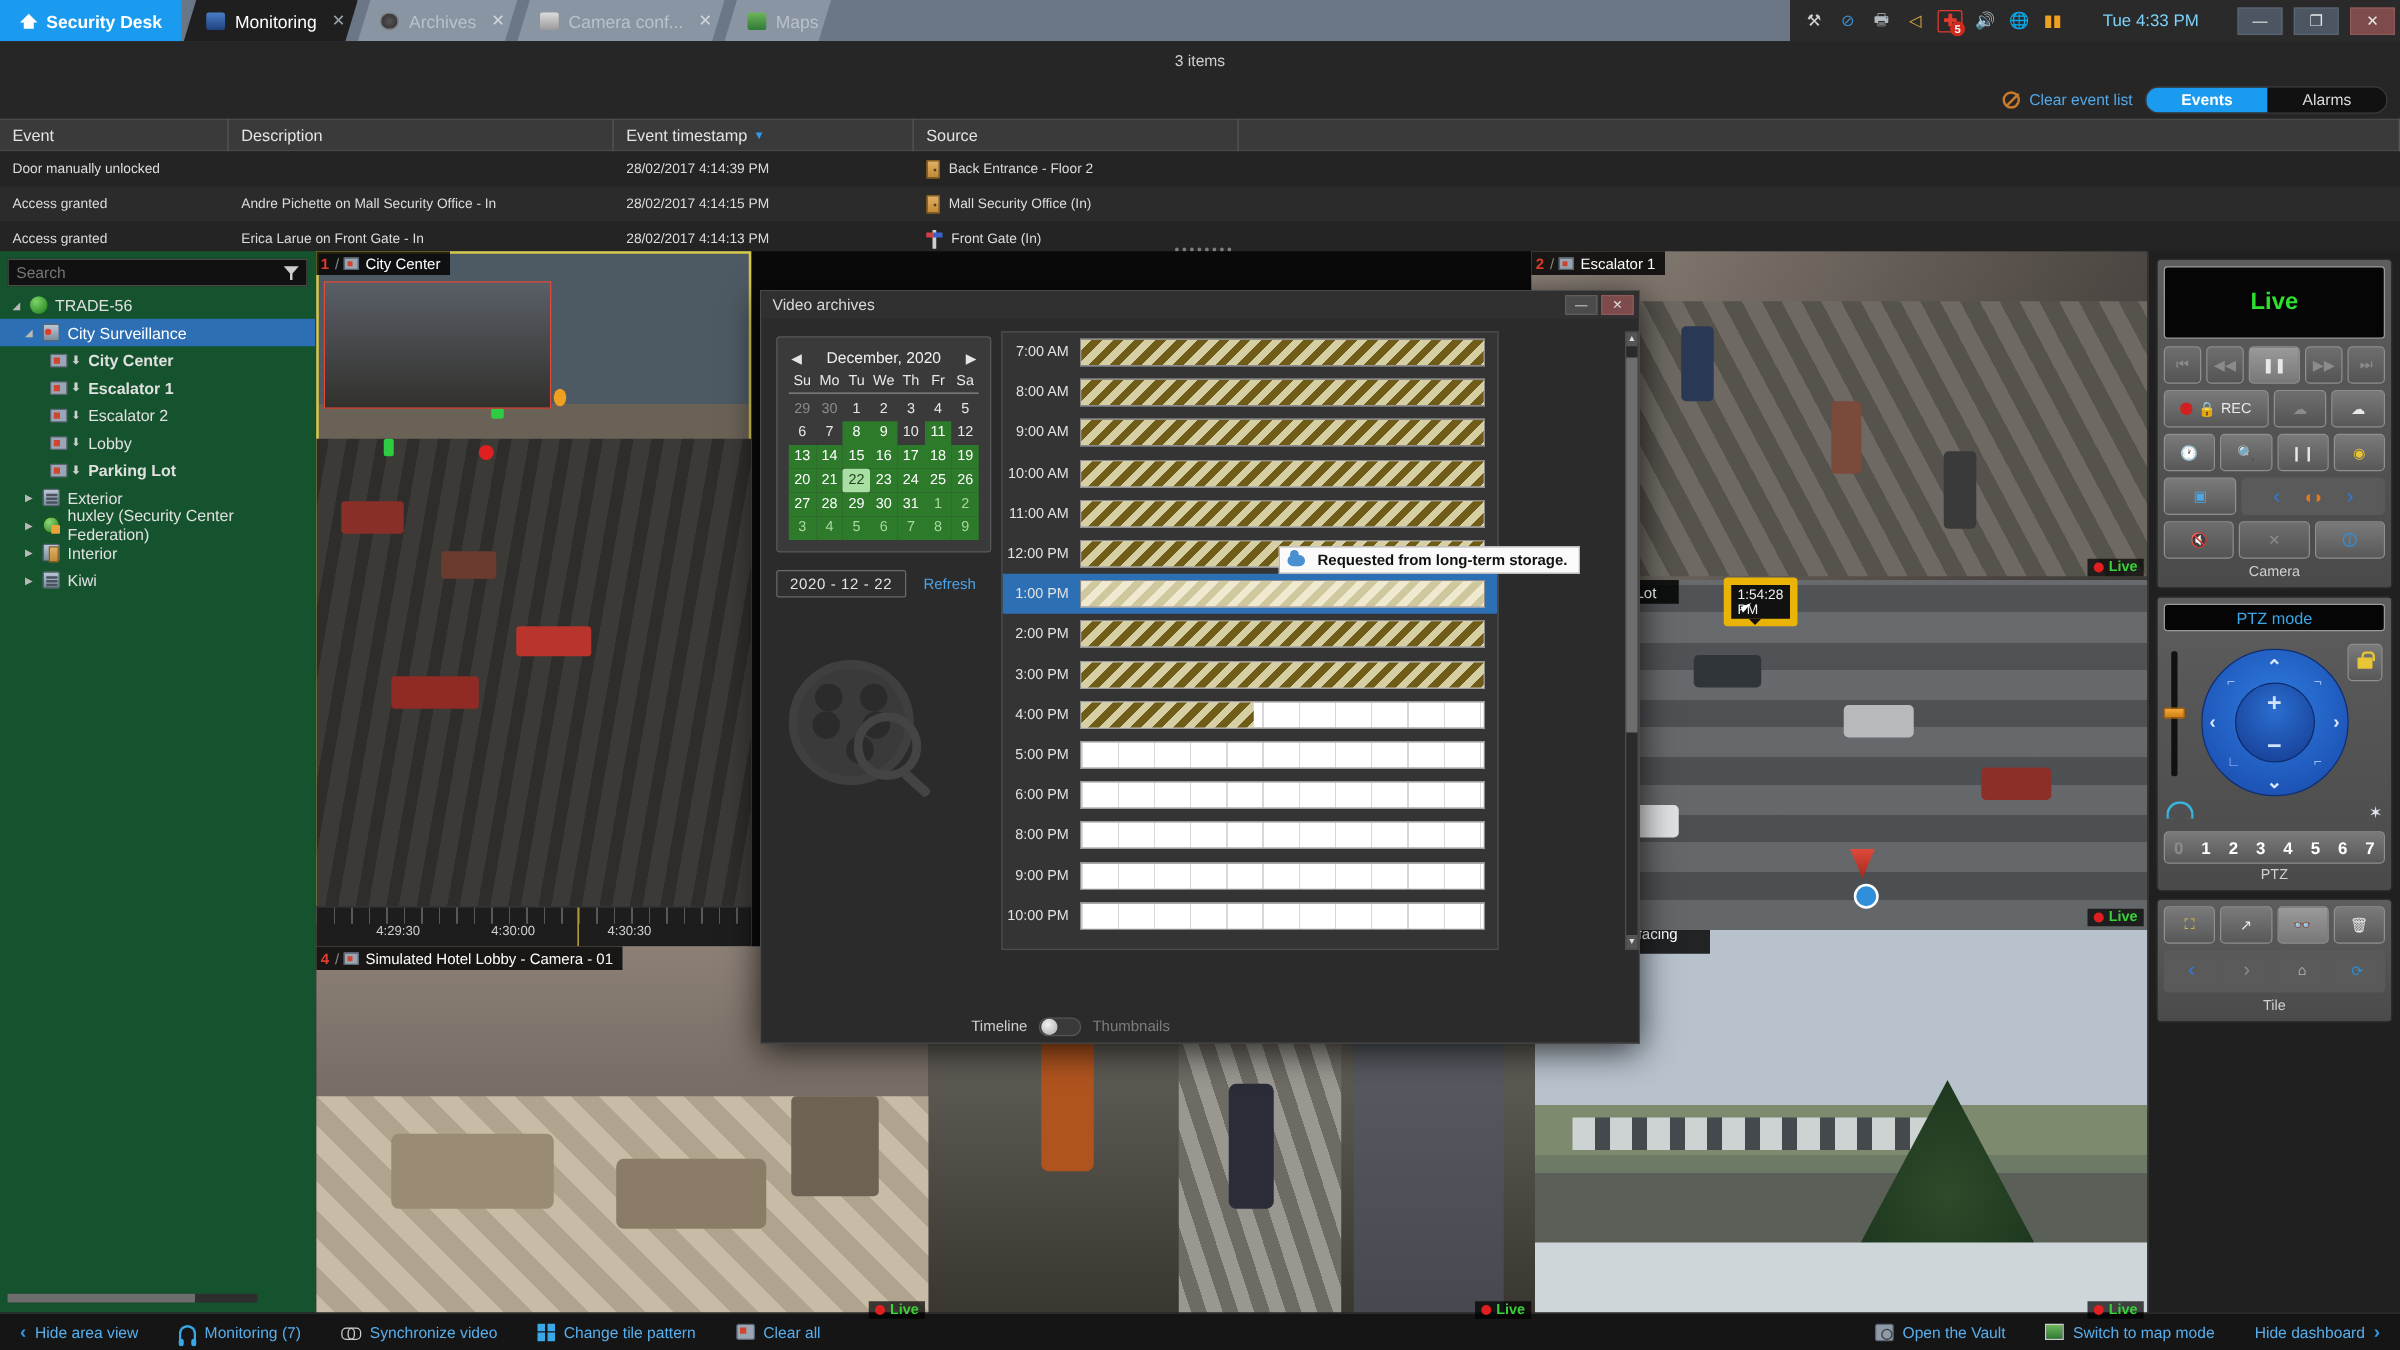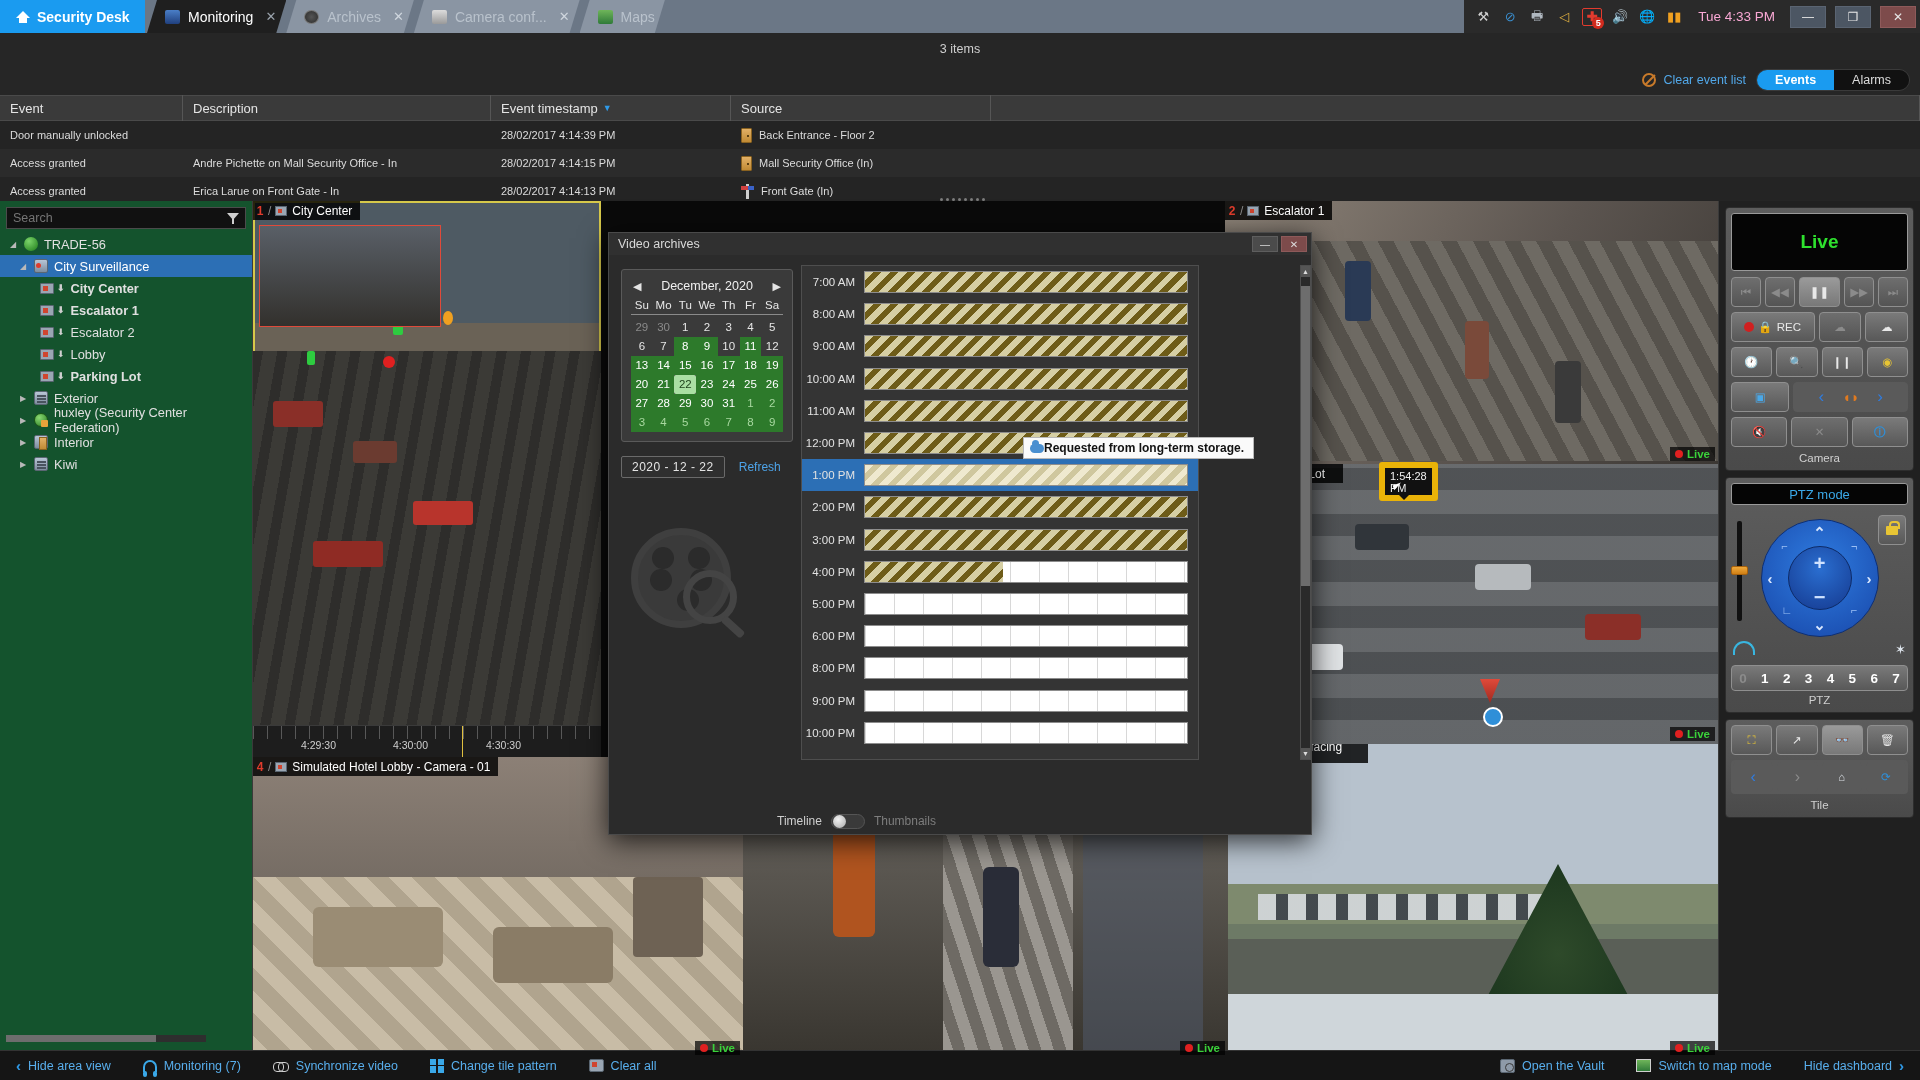--- a/index.html
+++ b/index.html
@@ -23,42 +23,42 @@
     background:#8a95a3; }
   .tab.active { background:#1f1f1f; color:#fff; }
   .tab .tabico { width:15px; height:14px; border-radius:2px; flex:none; }
   .tab .x { font-size:13px; color:#cfd6de; margin-left:4px; }
   .tab.active .x { color:#9aa3ac; }
   #tabs { display:flex; margin-left:2px; }
 
   #tray { position:absolute; right:0; top:0; height:33px; display:flex; align-items:center;
     background:#2a2a2a; padding:0 4px 0 10px; gap:9px; }
   #tray .ti { width:18px; height:18px; display:flex; align-items:center; justify-content:center; font-size:13px; }
-  #clock { font-size:13.5px; color:#f9a8d4; margin:0 6px; white-space:nowrap; }
+  #clock { font-size:13.5px; color:#7dd3fc; margin:0 22px; white-space:nowrap; }
   .wbtn { width:36px; height:22px; border:1px solid #5a6472; background:#4c5663;
     display:flex; align-items:center; justify-content:center; color:#e6e6e6; font-size:12px; }
   .wbtn.close { background:#7d4b4b; border-color:#8e5a5a; }
   .badge-red { position:relative; width:20px; height:18px; border:1.5px solid #e23b2e; border-radius:2px;
     display:flex; align-items:center; justify-content:center; }
   .badge-red .plus { color:#e23b2e; font-weight:bold; font-size:13px; }
   .badge-red .num { position:absolute; right:-3px; bottom:-4px; background:#d12b1e; color:#fff;
     font-size:9px; width:12px; height:12px; border-radius:50%; display:flex;
     align-items:center; justify-content:center; font-weight:bold; }
 
   
   #eventarea { position:absolute; left:0; top:33px; width:1920px; height:168px; background:#262626; }
   #items-count { position:absolute; left:0; top:0; width:1920px; text-align:center; font-size:12.5px;
     color:#cfcfcf; padding-top:9px; }
   #event-actions { position:absolute; right:10px; top:36px; display:flex; align-items:center; gap:10px; }
   #clear-event { display:flex; align-items:center; gap:7px; color:#51a7e8; font-size:12.5px; }
   .ban-ico { width:14px; height:14px; border:2px solid #c87a2a; border-radius:50%; position:relative; }
   .ban-ico:after { content:""; position:absolute; left:-1px; top:4px; width:14px; height:2px; background:#c87a2a;
     transform:rotate(-45deg); }
   .seg { display:flex; border-radius:11px; overflow:hidden; border:1px solid #3a3a3a; }
-  .seg div { padding:3px 18px; font-size:12.5px; background:#111; color:#dcdcdc; }
+  .seg div { padding:3px 28px; font-size:12.5px; background:#111; color:#dcdcdc; }
   .seg div.on { background:#1a9bf0; color:#fff; font-weight:bold; }
 
   #evtable { position:absolute; left:0; top:62px; width:1920px; }
   #evhead { display:flex; height:26px; background:#3a3a3a; border-top:1px solid #4a4a4a;
     border-bottom:1px solid #4a4a4a; align-items:center; font-size:13px; color:#e4e4e4; }
   #evhead > div { border-right:1px solid #565656; height:26px; display:flex; align-items:center; padding-left:10px; }
   .evrow { display:flex; height:28px; align-items:center; font-size:11px; color:#dcdcdc; }
   .evrow:nth-child(odd) { background:#2b2b2b; }
   .evrow:nth-child(even) { background:#242424; }
   .evrow > div { padding-left:10px; display:flex; align-items:center; gap:7px; height:28px; }
@@ -256,21 +256,21 @@
     background-image: repeating-linear-gradient(135deg,#d6cfa4 0 6px,#6e5c18 6px 12px);
     border-right:0; }
   .tbar .fill.hatchlt { background-image: repeating-linear-gradient(135deg,#efe9cf 0 6px,#cfc79e 6px 12px); }
   #tlscroll { position:absolute; right:2px; top:10px; width:11px; height:495px; background:#2a2a2a;
     border:1px solid #4e4e4e; }
   #tlscroll .thumb { position:absolute; left:0; top:20px; width:9px; height:300px; background:#6d6d6d; }
   #tlscroll .a1,#tlscroll .a2 { position:absolute; left:0; width:9px; height:11px; background:#555;
     color:#ddd; font-size:7px; text-align:center; line-height:11px; }
   #tlscroll .a1 { top:0; } #tlscroll .a2 { bottom:0; }
   #tooltip { position:absolute; left:222px; top:182px; background:#fafafa; color:#111; font-weight:bold;
-    font-size:12px; padding:3px 9px 3px 6px; display:flex; align-items:center; gap:0;
+    font-size:12px; padding:3px 9px 3px 6px; display:flex; align-items:center; gap:10px;
     border:1px solid #b8b8b8; z-index:10; }
   .cloud { width:14px; height:9px; background:#4a8fd0; border-radius:6px; position:relative; }
   .cloud:before { content:""; position:absolute; left:2px; top:-4px; width:7px; height:7px;
     border-radius:50%; background:#4a8fd0; }
   #timestamp-pop { position:absolute; left:578px; top:207px; background:#111; border:6px solid #eab308;
     border-radius:3px; color:#f0f0f0; font-size:11px; padding:1.5px 5px; z-index:11; }
   #timestamp-pop:after { content:""; position:absolute; left:14px; bottom:-5px; border-left:5px solid transparent;
     border-right:5px solid transparent; border-top:5px solid #111; }
   #cursor { position:absolute; left:592px; top:228px; z-index:12; width:12px; height:18px; }
   #cursor:before { content:""; position:absolute; border-left:9px solid #fff; border-bottom:5px solid transparent;

